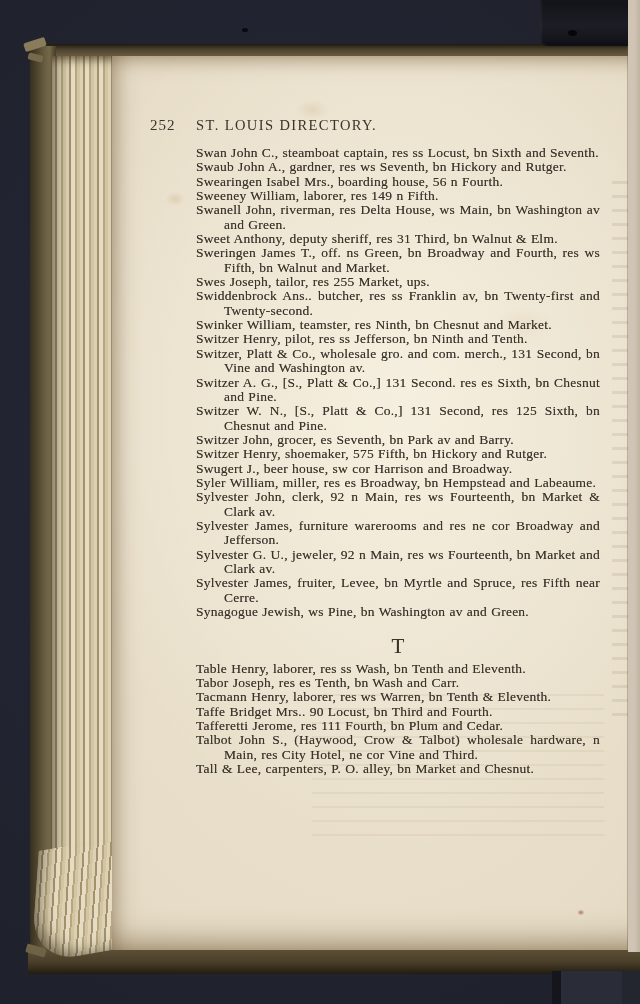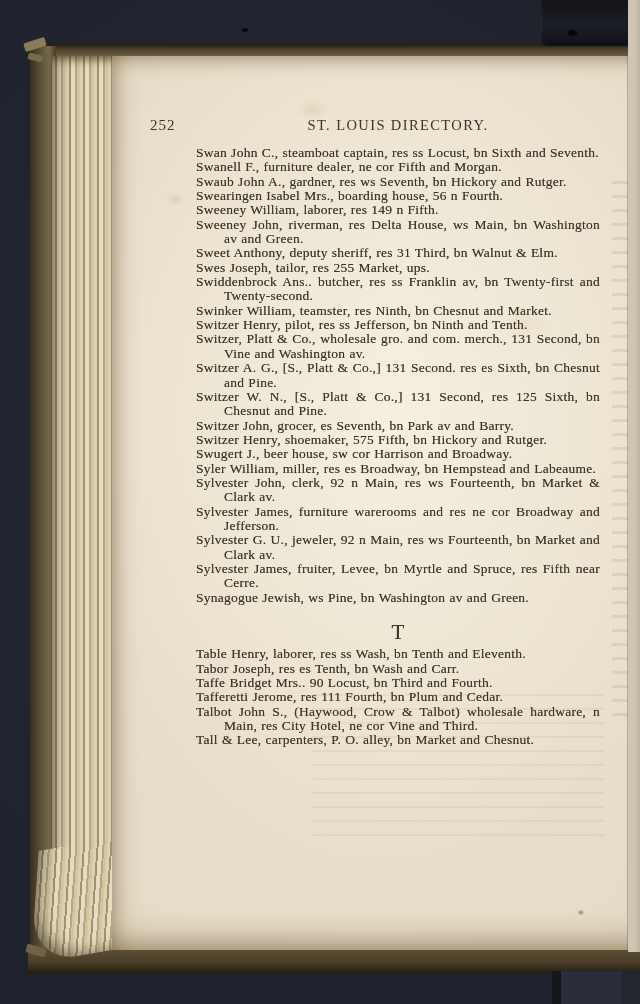--- a/index.html
+++ b/index.html
@@ -82,21 +82,21 @@
     left:200px;top:628px;width:292px;height:152px;
     background:repeating-linear-gradient(0deg, rgba(150,125,88,0.13) 0 2px, transparent 2px 14px);
     opacity:.75;
   }
   
   .folio{
     position:absolute;top:61px;left:38px;
     font-size:15px;letter-spacing:1px;color:#3b332b;
   }
   .running-head{
-    position:absolute;top:61px;left:84px;width:404px;text-align:center;
+    position:absolute;top:61px;left:84px;width:404px;text-align:left;
     font-size:14.5px;letter-spacing:1.4px;color:#3b332b;white-space:nowrap;
   }
   .entries{
     position:absolute;top:90px;left:84px;width:404px;
     font-size:13.5px;line-height:14.35px;letter-spacing:0.25px;word-spacing:0.5px;
     color:#3b332b;text-align:justify;
     text-shadow:0 0 0.3px rgba(59,51,43,0.6);
   }
   .entry{margin:0;padding-left:28px;text-indent:-28px;}
   .section-letter{
@@ -121,45 +121,46 @@
 
   <div class="paper">
     <div class="ghost g1"></div>
     <div class="ghost g2"></div>
 
     <div class="folio">252</div>
     <div class="running-head">ST. LOUIS DIRECTORY.</div>
 
     <div class="entries">
         <p class="entry">Swan John C., steamboat captain, res ss Locust, bn Sixth and Seventh.</p>
-        <p class="entry">Swanell F., furniture dealer, ne cor Fifth and Morgan.</p>
         <p class="entry">Swaub John A., gardner, res ws Seventh, bn Hickory and Rutger.</p>
         <p class="entry">Swearingen Isabel Mrs., boarding house, 56 n Fourth.</p>
         <p class="entry">Sweeney William, laborer, res 149 n Fifth.</p>
-        <p class="entry">Sweeney John, riverman, res Delta House, ws Main, bn Washington av and Green.</p>
+        <p class="entry">Swanell John, riverman, res Delta House, ws Main, bn Washington av and Green.</p>
         <p class="entry">Sweet Anthony, deputy sheriff, res 31 Third, bn Walnut &amp; Elm.</p>
+        <p class="entry">Sweringen James T., off. ns Green, bn Broadway and Fourth, res ws Fifth, bn Walnut and Market.</p>
         <p class="entry">Swes Joseph, tailor, res 255 Market, ups.</p>
         <p class="entry">Swiddenbrock Ans.. butcher, res ss Franklin av, bn Twenty-first and Twenty-second.</p>
         <p class="entry">Swinker William, teamster, res Ninth, bn Chesnut and Market.</p>
         <p class="entry">Switzer Henry, pilot, res ss Jefferson, bn Ninth and Tenth.</p>
         <p class="entry">Switzer, Platt &amp; Co., wholesale gro. and com. merch., 131 Second, bn Vine and Washington av.</p>
         <p class="entry">Switzer A. G., [S., Platt &amp; Co.,] 131 Second. res es Sixth, bn Chesnut and Pine.</p>
         <p class="entry">Switzer W. N., [S., Platt &amp; Co.,] 131 Second, res 125 Sixth, bn Chesnut and Pine.</p>
         <p class="entry">Switzer John, grocer, es Seventh, bn Park av and Barry.</p>
         <p class="entry">Switzer Henry, shoemaker, 575 Fifth, bn Hickory and Rutger.</p>
         <p class="entry">Swugert J., beer house, sw cor Harrison and Broadway.</p>
         <p class="entry">Syler William, miller, res es Broadway, bn Hempstead and Labeaume.</p>
         <p class="entry">Sylvester John, clerk, 92 n Main, res ws Fourteenth, bn Market &amp; Clark av.</p>
         <p class="entry">Sylvester James, furniture warerooms and res ne cor Broadway and Jefferson.</p>
         <p class="entry">Sylvester G. U., jeweler, 92 n Main, res ws Fourteenth, bn Market and Clark av.</p>
         <p class="entry">Sylvester James, fruiter, Levee, bn Myrtle and Spruce, res Fifth near Cerre.</p>
         <p class="entry">Synagogue Jewish, ws Pine, bn Washington av and Green.</p>
         <h2 class="section-letter">T</h2>
         <p class="entry">Table Henry, laborer, res ss Wash, bn Tenth and Eleventh.</p>
         <p class="entry">Tabor Joseph, res es Tenth, bn Wash and Carr.</p>
+        <p class="entry">Tacmann Henry, laborer, res ws Warren, bn Tenth &amp; Eleventh.</p>
         <p class="entry">Taffe Bridget Mrs.. 90 Locust, bn Third and Fourth.</p>
         <p class="entry">Tafferetti Jerome, res 111 Fourth, bn Plum and Cedar.</p>
         <p class="entry">Talbot John S., (Haywood, Crow &amp; Talbot) wholesale hardware, n Main, res City Hotel, ne cor Vine and Third.</p>
         <p class="entry">Tall &amp; Lee, carpenters, P. O. alley, bn Market and Chesnut.</p>
       </div>
   </div>
 
   <div class="right-strip"></div>
   <div class="clamp"></div>
   <div class="stand-leg"></div>

